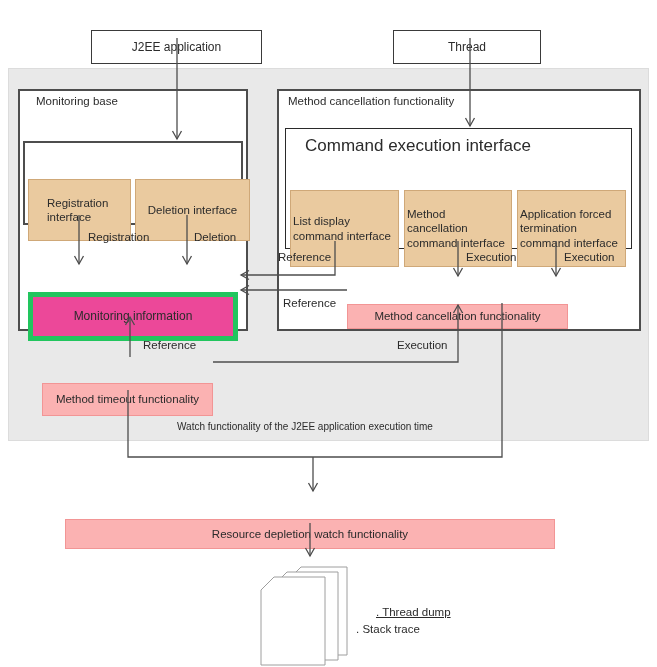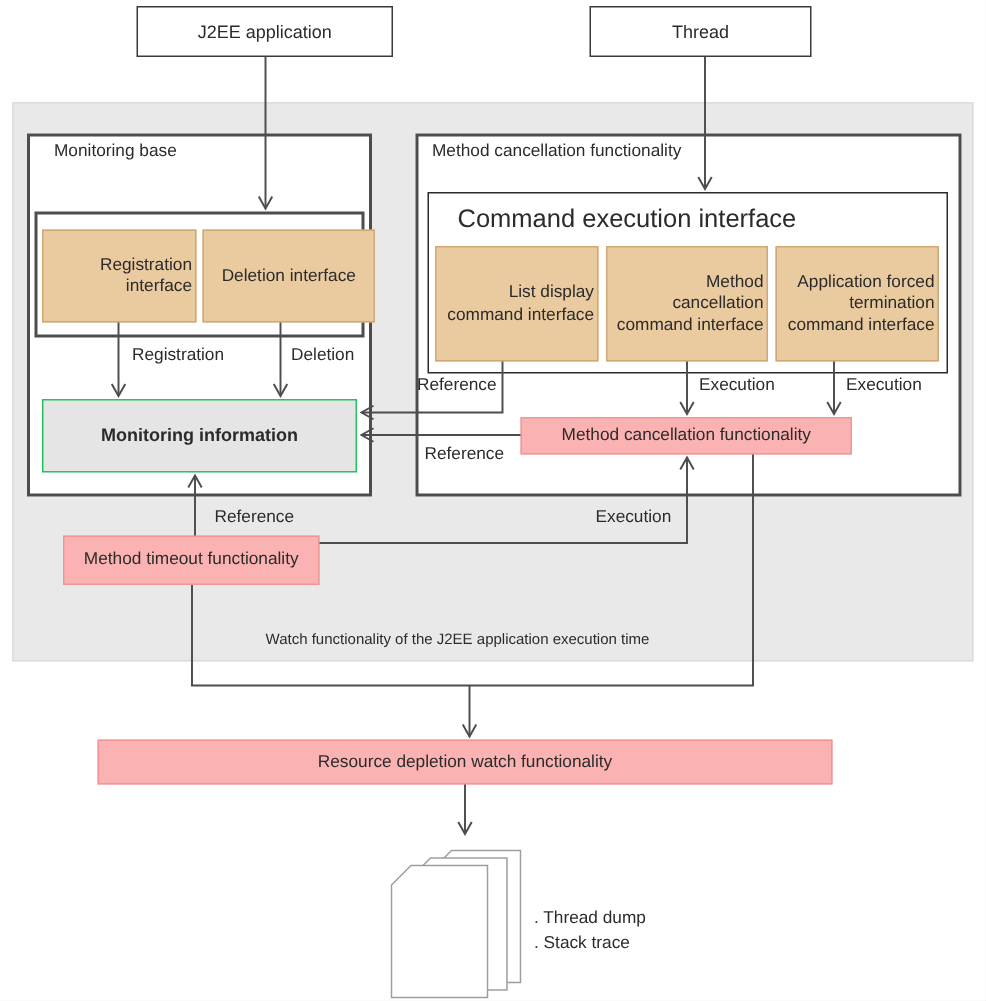--- a/index.html
+++ b/index.html
@@ -1,27 +1,27 @@
 <!DOCTYPE html>
 <html><head>
 <meta charset="utf-8">
 <style>
   html,body{margin:0;padding:0;background:#fff;}
   #canvas{position:relative;width:657px;height:667px;background:#ffffff;overflow:hidden;
           font-family:"Liberation Sans",sans-serif;color:#2b2b2b;}
   .abs{position:absolute;box-sizing:border-box;}
   .panel{background:#e9e9e9;border:1px solid #dcdcdc;}
-  .node{display:flex;align-items:center;justify-content:center;text-align:right;
-        font-size:12px;line-height:1.25;}
+  .node{display:flex;align-items:center;justify-content:center;text-align:left;
+        font-size:12px;line-height:1.25;margin-top:26px;}
   .plain{background:#fff;border:1px solid #3a3a3a;}
   .container-box{background:#fff;border:2px solid #4d4d4d;}
   .group-box{background:#fff;border:2px solid #4d4d4d;}
   .thin-box{background:#fff;border:1px solid #2a2a2a;}
   .tan{background:#eaca9f;border:1px solid #cfa878;font-size:11.5px;}
-  .blue{background:#e5e5e5;border:1px solid #22c55e;font-size:12px;font-weight:bold;}
+  .blue{background:#ec4899;border:5px solid #22c55e;font-size:12px;}
   .pink{background:#fbb2b2;border:1px solid #f29595;font-size:11.5px;}
   .box-title{position:absolute;font-size:11.5px;white-space:nowrap;}
   .edge-label{position:absolute;font-size:11.5px;white-space:nowrap;}
   .caption{position:absolute;font-size:10px;text-align:center;}
   .out-label{position:absolute;font-size:11.5px;white-space:nowrap;}
   #lines{position:absolute;left:0;top:0;width:657px;height:667px;pointer-events:none;z-index:10;}
 </style>
 </head>
 <body>
 
@@ -33,21 +33,21 @@
     <span>J2EE application</span>
   </div>
   <div class="abs node plain" style="left:393px;top:4px;width:148px;height:34px;">
     <span>Thread</span>
   </div>
 
   <div class="abs container-box" style="left:18px;top:89px;width:230px;height:242px;"></div>
   <div class="box-title" style="left:36px;top:95px;">Monitoring base</div>
 
   <div class="abs group-box" style="left:23px;top:141px;width:220px;height:84px;"></div>
-  <div class="abs node tan" style="left:28px;top:153px;width:103px;height:62px;padding:2px;">
+  <div class="abs node tan" style="left:28px;top:153px;width:103px;height:62px;padding:18px;">
     <span>Registration interface</span>
   </div>
   <div class="abs node tan" style="left:135px;top:153px;width:115px;height:62px;padding:2px;">
     <span>Deletion interface</span>
   </div>
 
   <div class="abs node blue" style="left:28px;top:266px;width:210px;height:49px;">
     <span>Monitoring information</span>
   </div>
 
@@ -81,21 +81,21 @@
   <div class="edge-label" style="left:194px;top:231px;">Deletion</div>
   <div class="edge-label" style="left:278px;top:251px;">Reference</div>
   <div class="edge-label" style="left:466px;top:251px;">Execution</div>
   <div class="edge-label" style="left:564px;top:251px;">Execution</div>
   <div class="edge-label" style="left:283px;top:297px;">Reference</div>
   <div class="edge-label" style="left:143px;top:339px;">Reference</div>
   <div class="edge-label" style="left:397px;top:339px;">Execution</div>
 
   <div class="caption" style="left:95px;top:421px;width:420px;">Watch functionality of the J2EE application execution time</div>
 
-  <div class="out-label" style="left:356px;top:606px;">. Thread dump</div>
+  <div class="out-label" style="left:376px;top:606px;text-decoration:underline;">. Thread dump</div>
   <div class="out-label" style="left:356px;top:623px;">. Stack trace</div>
 
   <svg id="lines" viewBox="0 0 657 667" xmlns="http://www.w3.org/2000/svg">
     <defs>
       <marker id="arr" viewBox="0 0 12 12" markerWidth="12" markerHeight="12" refX="10" refY="6" orient="auto" markerUnits="userSpaceOnUse">
         <path d="M2 1.5 L10 6 L2 10.5" fill="none" stroke="#4d4d4d" stroke-width="1.3"></path>
       </marker>
     </defs>
     <g fill="none" stroke="#4d4d4d" stroke-width="1.3">
       <path d="M177,38 L177,139" marker-end="url(#arr)"></path>

